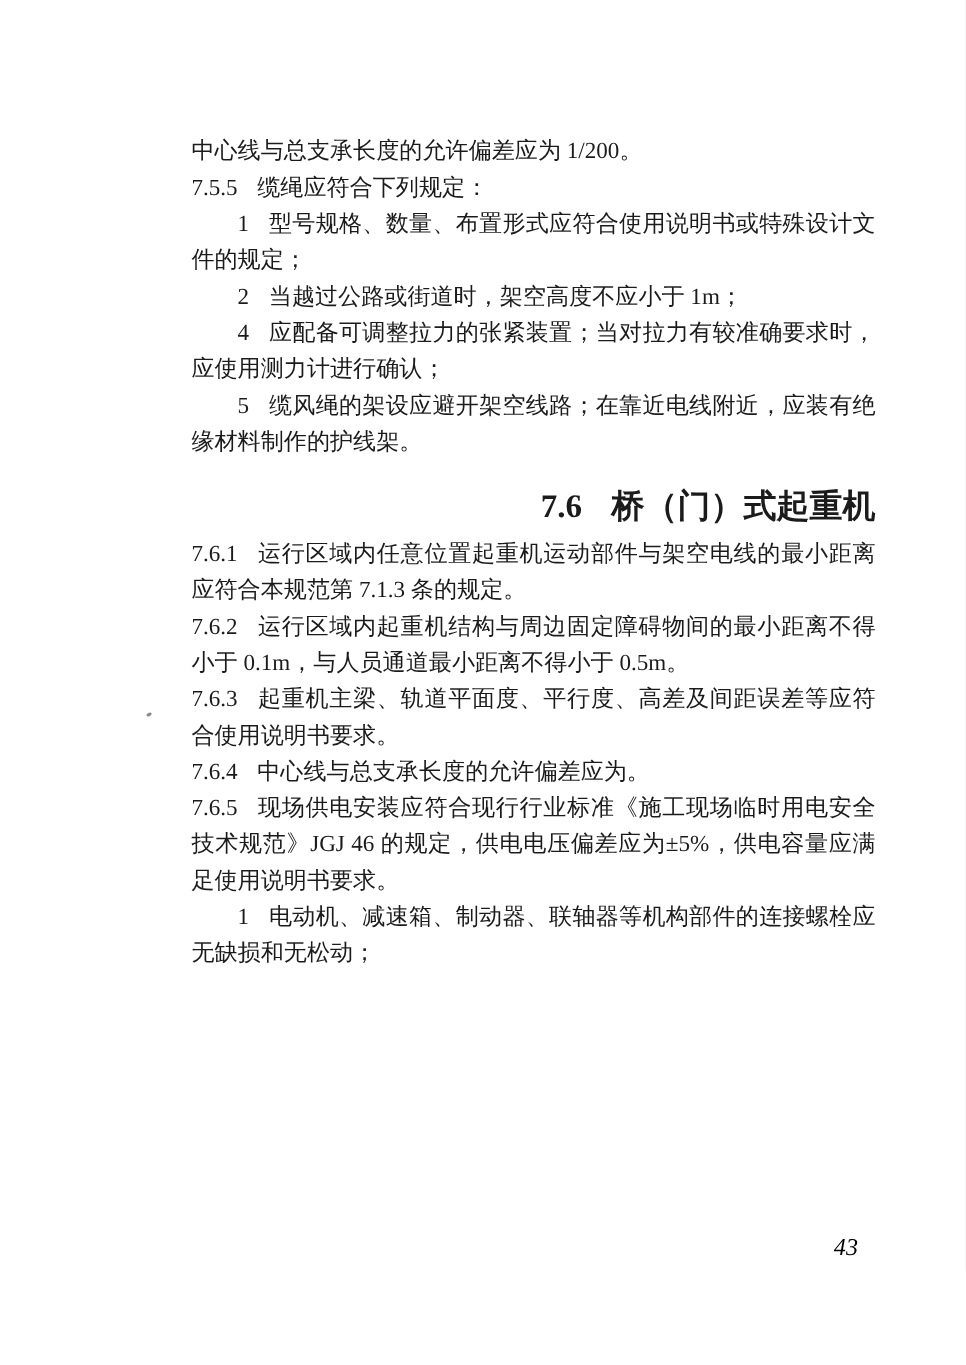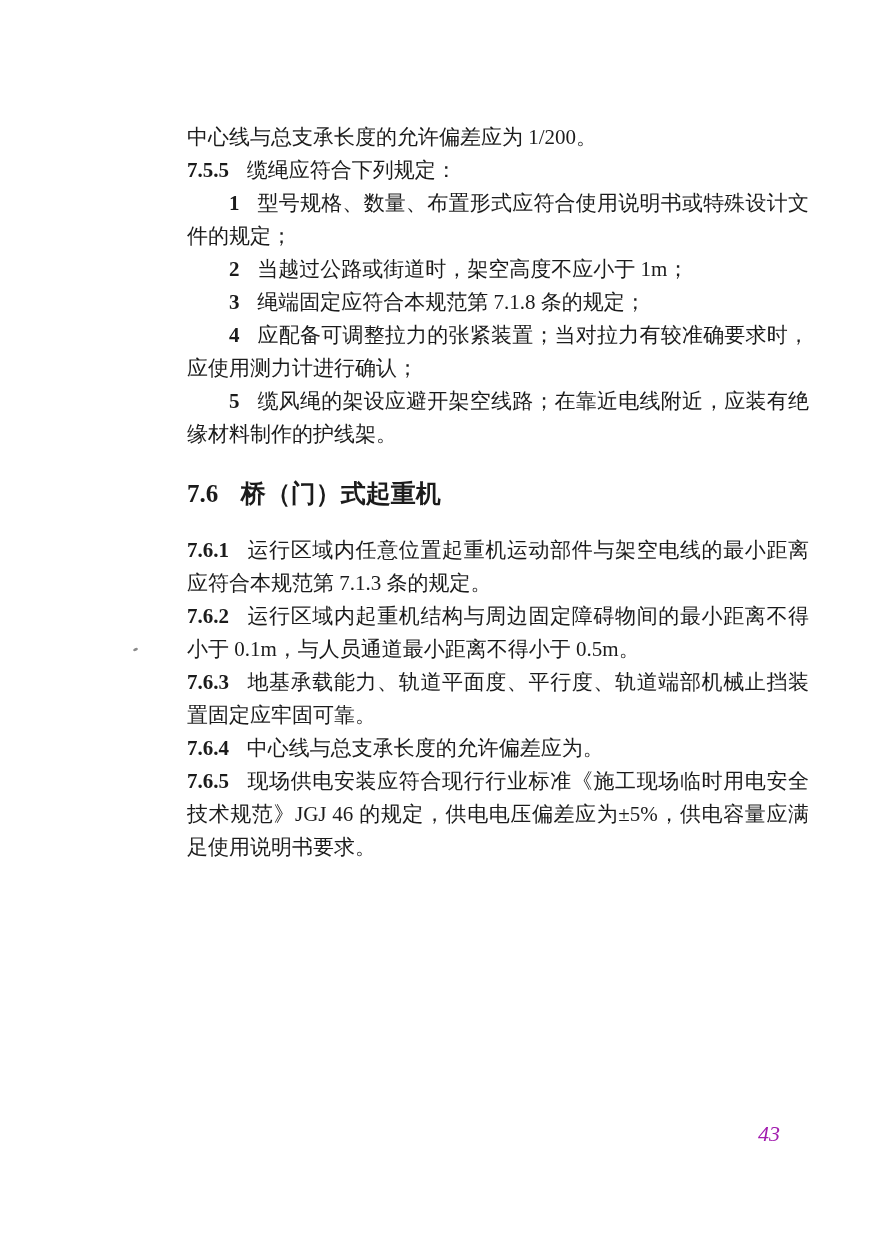--- a/index.html
+++ b/index.html
@@ -7,52 +7,52 @@
     position: relative;
     width: 878px;
     height: 1241px;
     background: #ffffff;
     font-family: "Liberation Serif", "DejaVu Serif", serif;
     color: #1b1b1b;
     overflow: hidden;
   }
   .content {
     position: absolute;
-    left: 187px;
+    left: 174px;
     top: 121px;
     width: 622px;
   }
   p.body {
     margin: 0;
     font-size: 21px;
     line-height: 33px;
     text-align: justify;
   }
   p.item { text-indent: 2em; }
   .num {
-    font-weight: bold;
+    font-weight: normal;
     margin-right: 0.85em;
     white-space: nowrap;
   }
   h2.heading {
-    margin: 26px 0 24px 0;
-    text-align: left;
-    font-size: 25px;
+    margin: 26px 0 10px 0;
+    text-align: right;
+    font-size: 30px;
     line-height: 33px;
     font-weight: bold;
   }
   h2.heading .hnum { margin-right: 0.9em; }
   .pagenum {
     position: absolute;
     top: 1121px;
     right: 98px;
     font-size: 22px;
     font-style: italic;
     line-height: 26px;
-    color: #a21caf;
+    color: #000000;
   }
   .speck {
     position: absolute;
     left: 133px;
     top: 648px;
     width: 5px;
     height: 3px;
     background: #8a8a8a;
     border-radius: 50%;
     transform: rotate(-25deg);
@@ -65,39 +65,39 @@
   <div class="content">
 
     <p class="body"><span>中心线与总支承长度的允许偏差应为 1/200。</span></p>
 
     <p class="body"><span class="num">7.5.5</span><span>缆绳应符合下列规定：</span></p>
 
     <p class="body item"><span class="num">1</span><span>型号规格、数量、布置形式应符合使用说明书或特殊设计文件的规定；</span></p>
 
     <p class="body item"><span class="num">2</span><span>当越过公路或街道时，架空高度不应小于 1m；</span></p>
 
-    <p class="body item"><span class="num">3</span><span>绳端固定应符合本规范第 7.1.8 条的规定；</span></p>
 
     <p class="body item"><span class="num">4</span><span>应配备可调整拉力的张紧装置；当对拉力有较准确要求时，应使用测力计进行确认；</span></p>
 
     <p class="body item"><span class="num">5</span><span>缆风绳的架设应避开架空线路；在靠近电线附近，应装有绝缘材料制作的护线架。</span></p>
 
     <h2 class="heading"><span class="hnum">7.6</span><span>桥（门）式起重机</span></h2>
 
     <p class="body"><span class="num">7.6.1</span><span>运行区域内任意位置起重机运动部件与架空电线的最小距离应符合本规范第 7.1.3 条的规定。</span></p>
 
     <p class="body"><span class="num">7.6.2</span><span>运行区域内起重机结构与周边固定障碍物间的最小距离不得小于 0.1m，与人员通道最小距离不得小于 0.5m。</span></p>
 
-    <p class="body"><span class="num">7.6.3</span><span>地基承载能力、轨道平面度、平行度、轨道端部机械止挡装置固定应牢固可靠。</span></p>
+    <p class="body"><span class="num">7.6.3</span><span>起重机主梁、轨道平面度、平行度、高差及间距误差等应符合使用说明书要求。</span></p>
 
     <p class="body"><span class="num">7.6.4</span><span>中心线与总支承长度的允许偏差应为。</span></p>
 
     <p class="body"><span class="num">7.6.5</span><span>现场供电安装应符合现行行业标准《施工现场临时用电安全技术规范》JGJ 46 的规定，供电电压偏差应为±5%，供电容量应满足使用说明书要求。</span></p>
 
 
 
 
+    <p class="body item"><span class="num">1</span><span>电动机、减速箱、制动器、联轴器等机构部件的连接螺栓应无缺损和无松动；</span></p>
 
   </div>
 
   <div class="pagenum">43</div>
   <div class="speck"></div>
 </div>
 
 </body></html>

